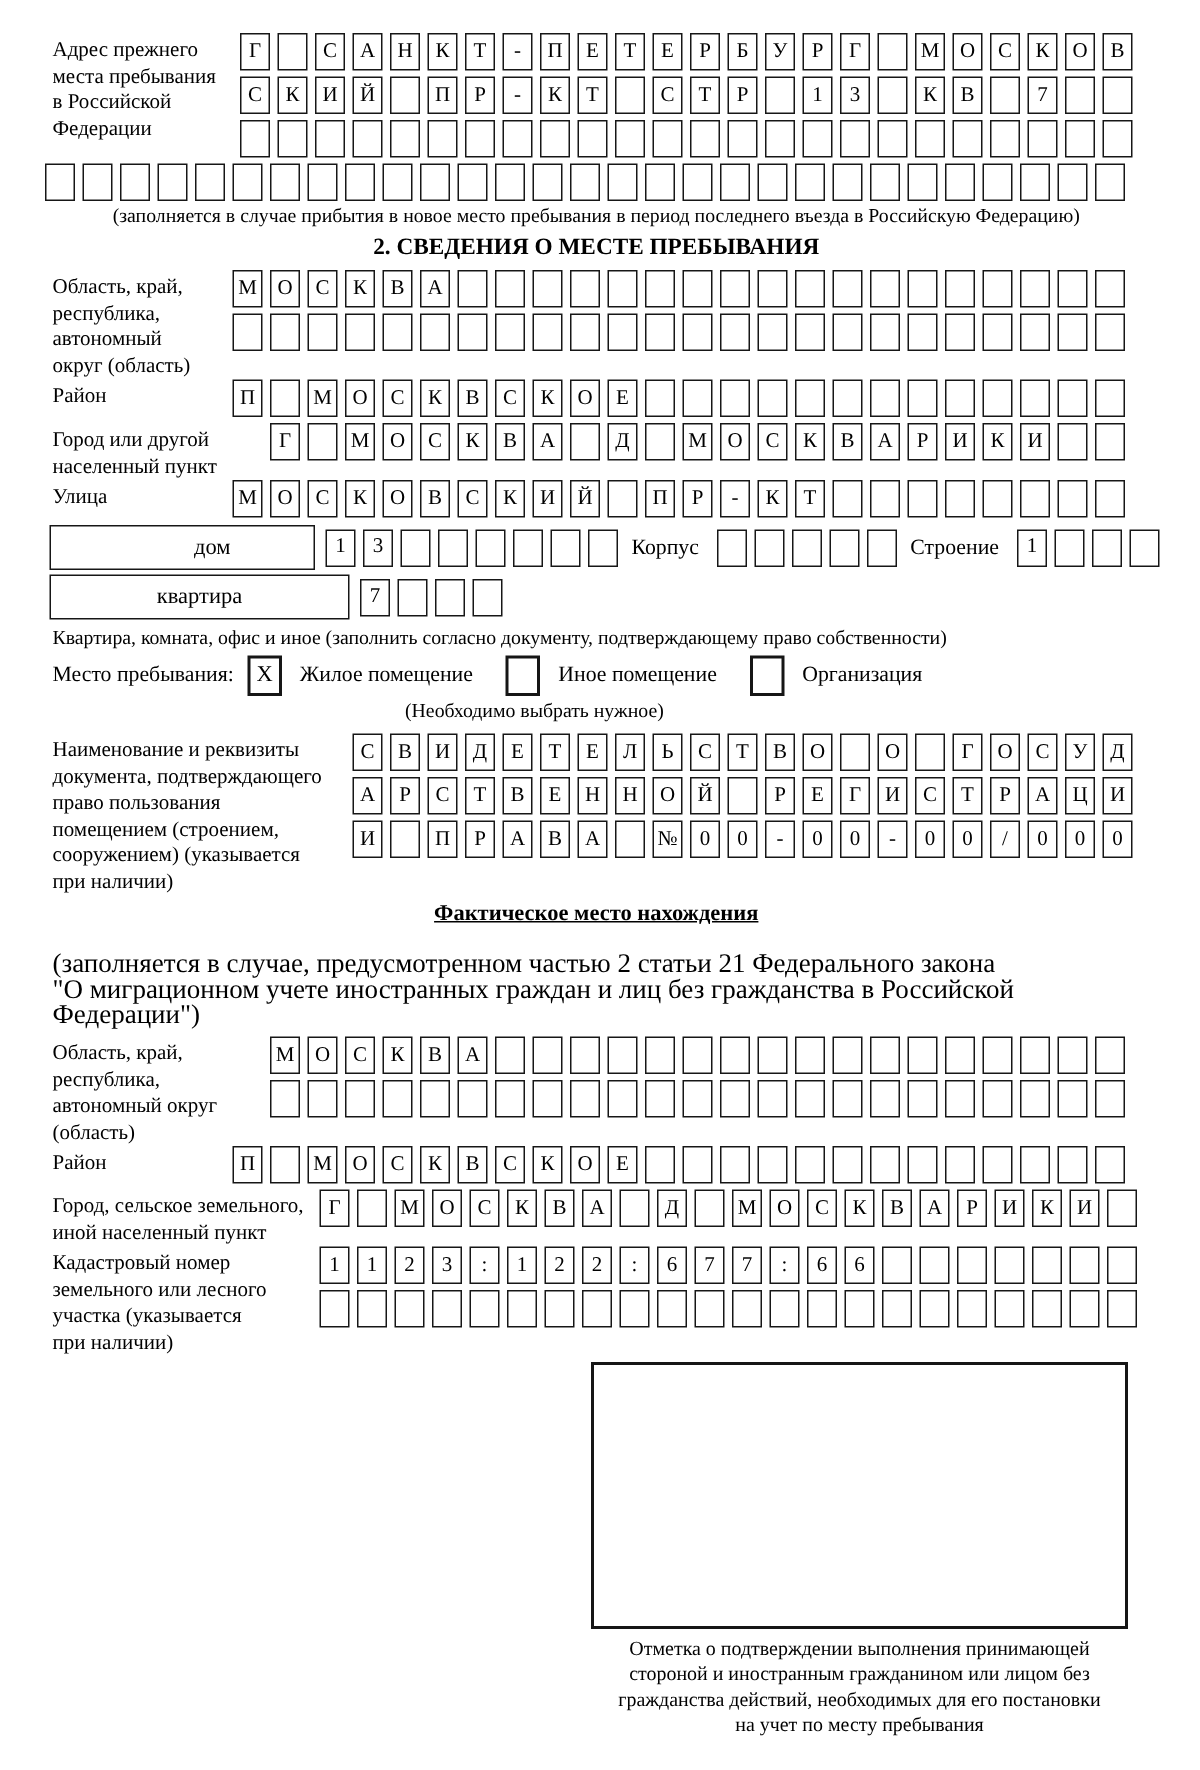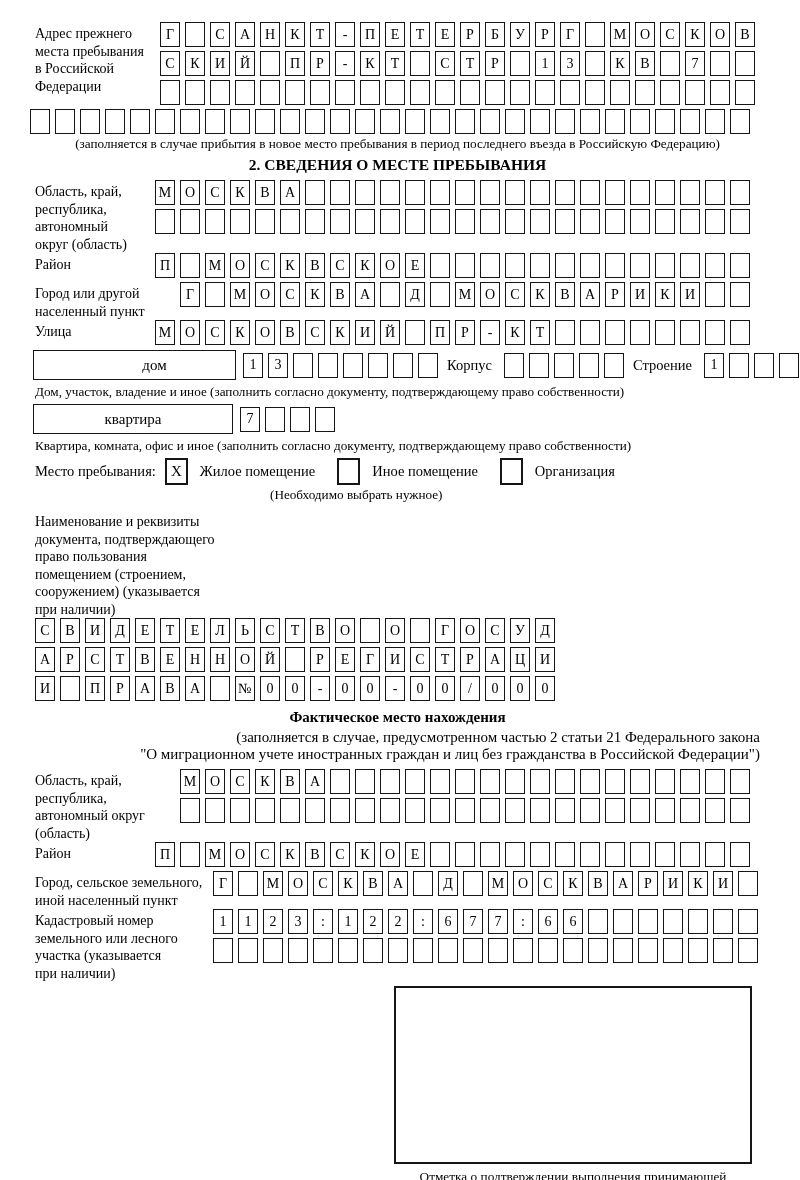--- a/index.html
+++ b/index.html
@@ -19,38 +19,38 @@
           display:flex; align-items:center; justify-content:center;
           font-size:14px; line-height:1; background:#fff; }
   .rows { display:block; }
 
   .fullrow { margin-left:-5px; margin-bottom:1px; }
 
   .caption { font-size:13.2px; line-height:17px; margin-bottom:4px; }
   .center { text-align:center; }
 
   .section-title { text-align:center; font-weight:bold; font-size:15.5px; margin:2px 0 6px 0;font-family:Liberation Serif, serif; }
-  .subsection-title { text-align:center; font-weight:bold; font-size:15px; margin:4px 0 3px 0; }
-  .subtitle { text-align:right; font-size:15px; line-height:17px; white-space:pre-line; margin-bottom:6px; }
+  .subsection-title { text-align:center; font-weight:bold; font-size:15px; margin:4px 0 16px 0;text-decoration:underline; }
+  .subtitle { text-align:left; font-size:18px; line-height:17px; white-space:pre-line; margin-bottom:6px; }
 
   .house-row { display:flex; align-items:center; margin:1px 0 3px 0; }
   .typebox { height:30px; border:1.9px solid #161616; display:flex; align-items:center;
              justify-content:center; font-size:15px; flex:none; margin-left:-2px; }
-  .tb-house{width:203px;padding-left:40px;} .tb-apt{width:200px;}
+  .tb-house{width:177px;padding-left:40px;} .tb-apt{width:200px;}
   .house-row .cells { margin:0 0 0 7px; }
   .inline-label { font-size:14.5px; margin:0 5px 0 9px; flex:none; }
 
   .stay-row { display:flex; align-items:center; margin:3px 0 2px 0; font-size:14.5px; }
   .checkbox { width:23px; height:27px; border:2px solid #161616; display:flex; align-items:center;
               justify-content:center; font-size:15px; flex:none; margin-right:12px; }
   .stay-label { margin-right:9px; }
   .option-label { margin-right:22px; }
   .note { font-size:13.2px; margin:1px 0 7px 235px; }
 
-  .doc-field { margin-bottom:2px;flex-direction:column; }
+  .doc-field { margin-bottom:2px; }
 
   .stamp-box { width:358px; height:178px; border:2.2px solid #161616; margin-left:359px; margin-top:4px; }
   .stamp-caption { width:372px; margin-left:352px; margin-top:4px; text-align:center;
                    font-size:13.3px; line-height:17px; white-space:pre-line; }
 </style>
 </head>
 <body>
 
 <div class="page">
 
@@ -348,21 +348,20 @@
         <span class="cell"></span>
       </div>
     <div class="inline-label">Строение</div>
     <div class="cells">
         <span class="cell">1</span>
         <span class="cell"></span>
         <span class="cell"></span>
         <span class="cell"></span>
       </div>
   </div>
-  <div class="caption">Дом, участок, владение и иное (заполнить согласно документу, подтверждающему право собственности)</div>
 
   <div class="house-row">
     <div class="typebox tb-apt">квартира</div>
     <div class="cells">
         <span class="cell">7</span>
         <span class="cell"></span>
         <span class="cell"></span>
         <span class="cell"></span>
       </div>
   </div>

